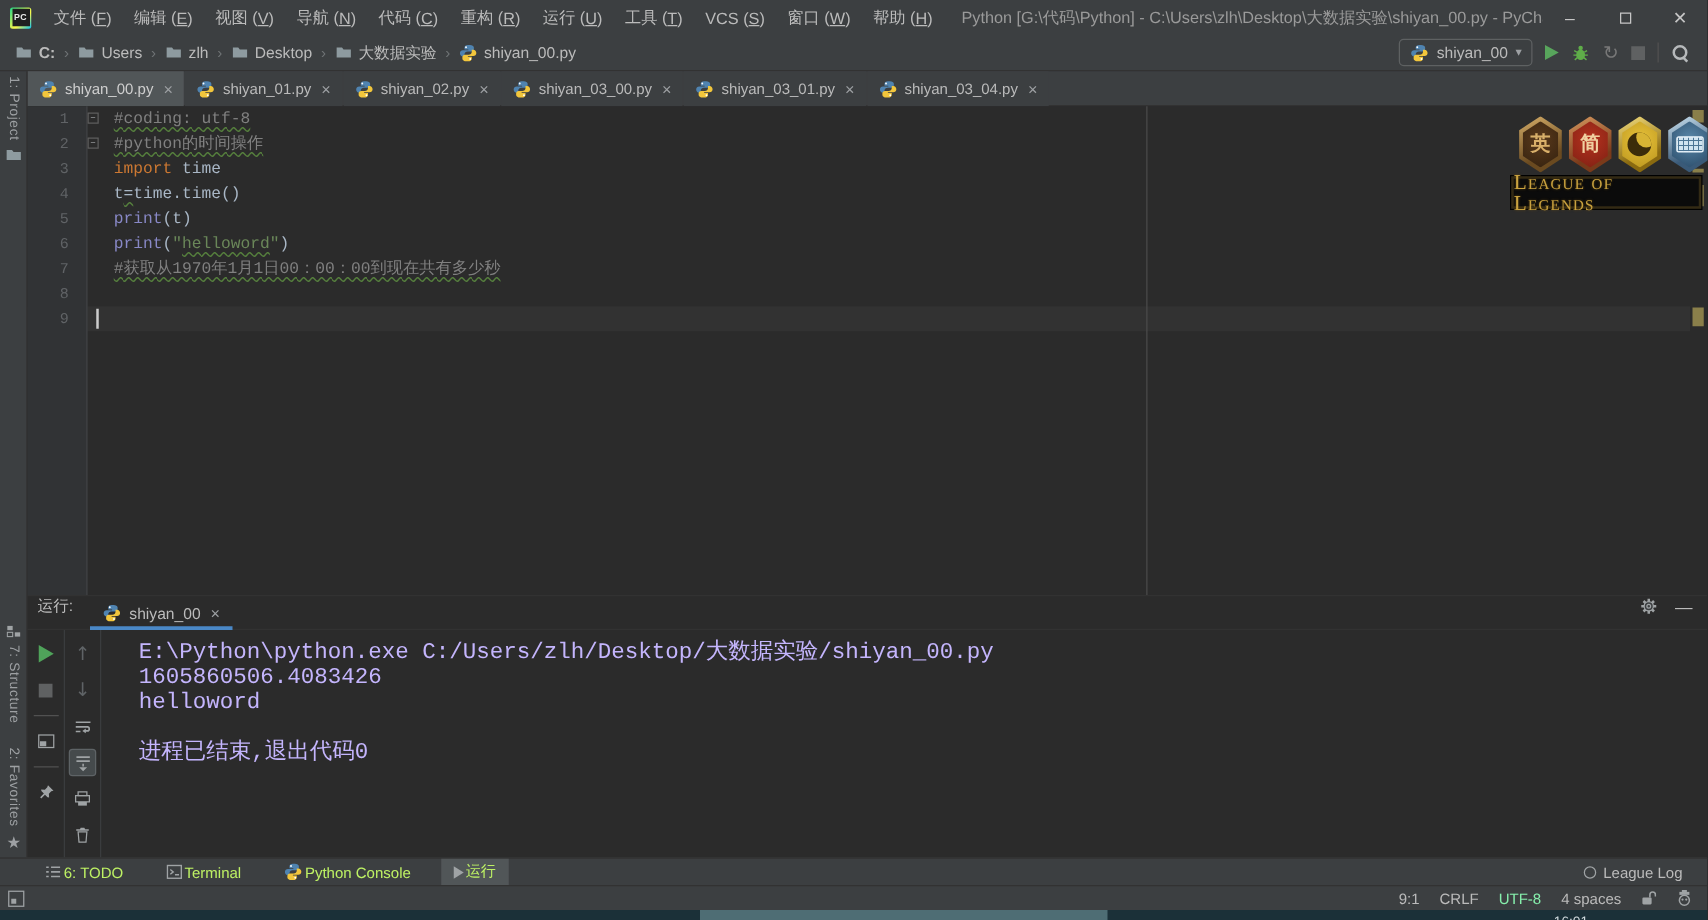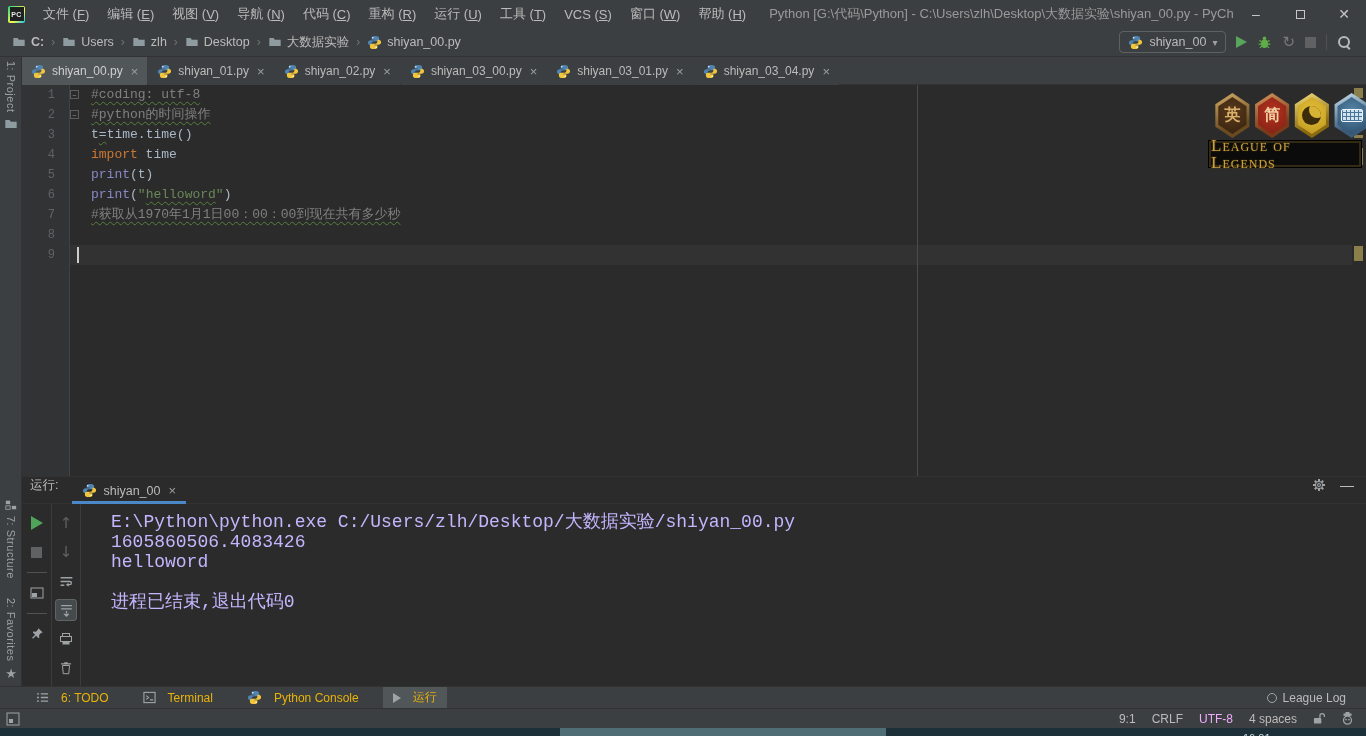--- a/index.html
+++ b/index.html
@@ -137,37 +137,37 @@
                border-top:7px solid transparent; border-bottom:7px solid transparent; }
   .gray-arrow { color:#5f6366; font-size:15px; font-family:"DejaVu Sans",sans-serif; }
   .console { position:absolute; left:58px; top:27px; right:0; bottom:0; border-left:1px solid #3a3c3e;
              padding:8px 0 0 30px; }
   .console-line { height:20px; line-height:20px; white-space:pre; color:#c4b5fd;
                   font-family:"Liberation Mono","DejaVu Sans Mono",monospace; font-size:18px; }
 
   
   .bottombar { position:absolute; left:0; top:686px; width:1366px; height:22px; background:#3c3f41;
                border-top:1px solid #323232; display:flex; align-items:center; }
-  .bbitem { display:flex; align-items:center; gap:12px; color:#eab308; font-size:12px;
+  .bbitem { display:flex; align-items:center; gap:2px; color:#bef264; font-size:12px;
             padding:0 10px; height:22px; white-space:nowrap; }
   .bbitem.active { background:#515658; }
   .bb-left { display:flex; margin-left:26px; gap:14px; }
   .eventlog { margin-left:auto; display:flex; align-items:center; gap:6px; color:#bbbbbb;
               font-size:12px; padding-right:20px; }
   .evt-circle { width:10px; height:10px; border:1.5px solid #9fa3a5; border-radius:50%; }
   .bb-run-tri { width:0; height:0; border-left:8px solid #9fa3a5;
                 border-top:5px solid transparent; border-bottom:5px solid transparent; }
 
   
   .statusbar { position:absolute; left:0; top:708px; width:1366px; height:20px; background:#3c3f41;
                display:flex; align-items:center; border-top:1px solid #323232; }
   .sb-left { padding-left:6px; display:flex; align-items:center; }
   .sb-right { margin-left:auto; display:flex; align-items:center; gap:16px; padding-right:12px;
               color:#bbbbbb; font-size:12px; }
-  .sb-dim { color:#f0abfc;text-align:right; }
+  .sb-dim { color:#86efac;text-align:right; }
 
   
   .taskbar { position:absolute; left:0; top:728px; width:1366px; height:8px; background:#1b3038;
              overflow:hidden; }
   .tb-block { position:absolute; left:560px; top:0; width:326px; height:8px; background:#4e6d74; }
   .tb-clock { position:absolute; left:1243px; top:5px; color:#cfd8dc; font-size:11px; line-height:11px; }
 </style>
 </head>
 <body>
 
@@ -399,22 +399,22 @@
         <div class="gnum">4</div>
         <div class="gnum">5</div>
         <div class="gnum">6</div>
         <div class="gnum">7</div>
         <div class="gnum">8</div>
         <div class="gnum">9</div>
       </div>
     <div class="code" id="code">
         <div class="cline"><span class="c-comment sq">#coding: utf-8</span></div>
         <div class="cline"><span class="c-comment sq">#python的时间操作</span></div>
+        <div class="cline"><span class="c-keyword">import</span><span class="c-plain"> time</span></div>
         <div class="cline"><span class="c-plain">t</span><span class="c-plain sq">=</span><span class="c-plain">time.time()</span></div>
-        <div class="cline"><span class="c-keyword">import</span><span class="c-plain"> time</span></div>
         <div class="cline"><span class="c-builtin">print</span><span class="c-plain">(t)</span></div>
         <div class="cline"><span class="c-builtin">print</span><span class="c-plain">(</span><span class="c-string">"</span><span class="c-string sq">helloword</span><span class="c-string">"</span><span class="c-plain">)</span></div>
         <div class="cline"><span class="c-comment sq">#获取从1970年1月1日00：00：00到现在共有多少秒</span></div>
         <div class="cline">&nbsp;</div>
         <div class="cline">&nbsp;</div>
       </div>
     <div class="caret" id="caret" style="left: 55px; top: 162px;"></div>
     <div class="scrollmarks" id="scrollmarks">
         <div class="smark" style="top: 3px; height: 10px;"></div>
         <div class="smark" style="top: 50px; height: 3px;"></div>

